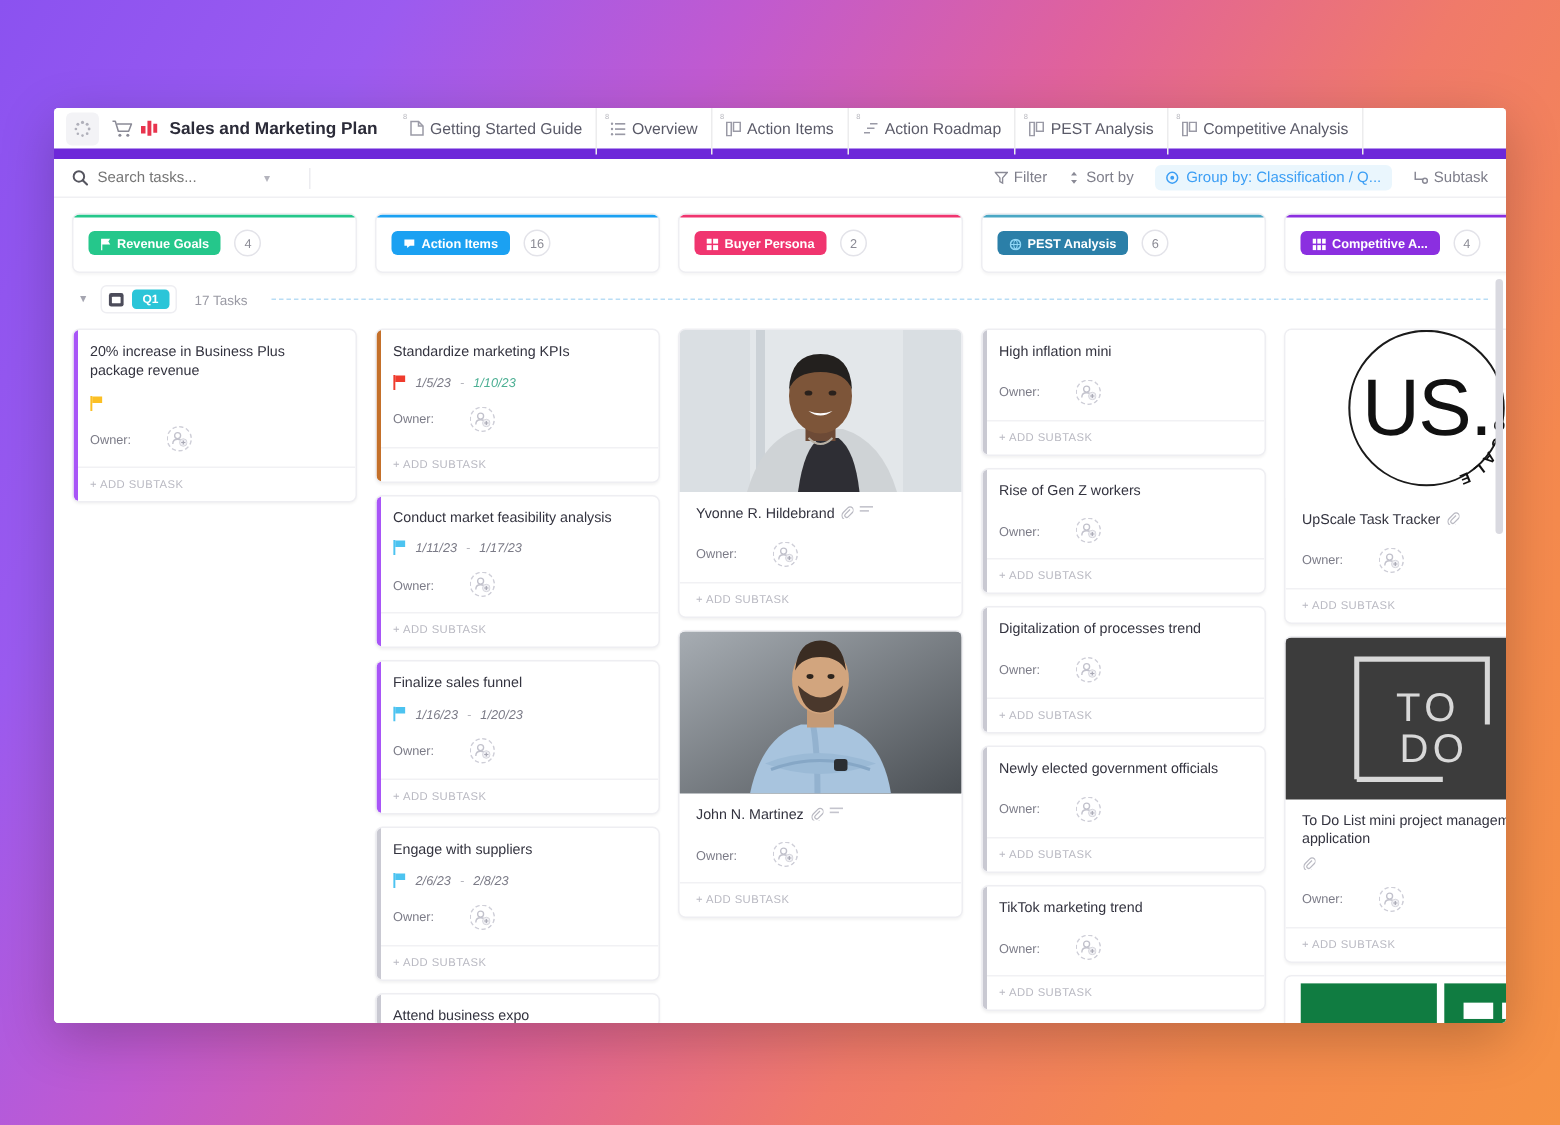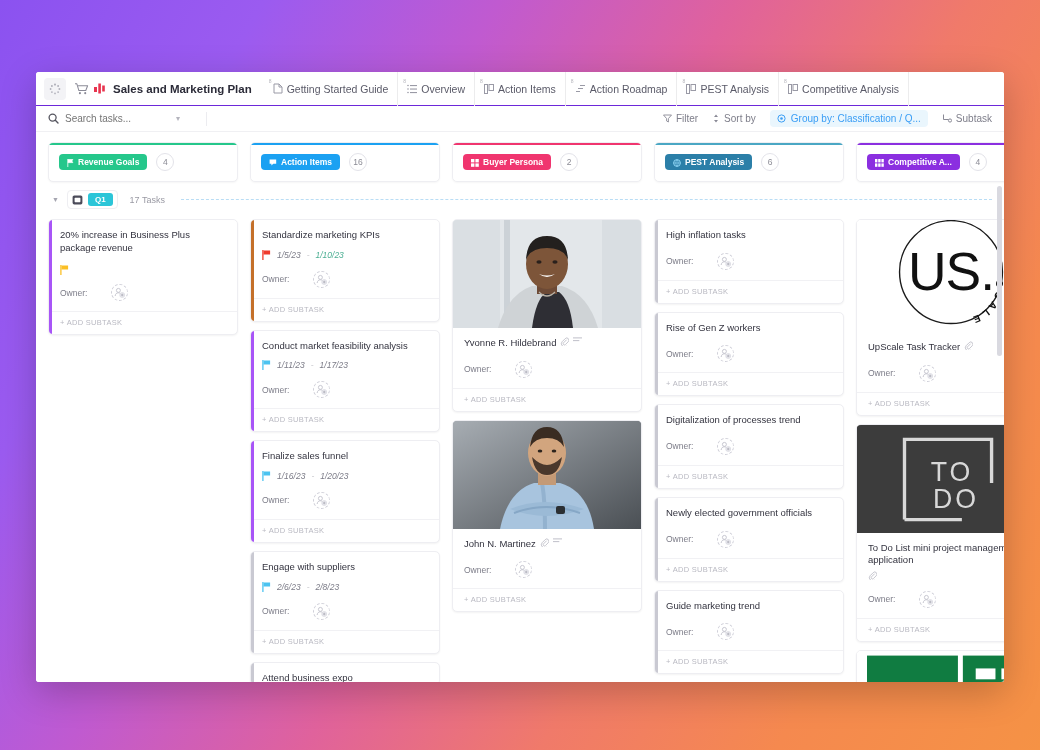--- a/index.html
+++ b/index.html
@@ -23,21 +23,21 @@
     overflow: hidden;
     display: flex; flex-direction: column;
   }
 
   
   #topbar {
     height: 34px; min-height: 34px;
     display: flex; align-items: center;
     padding: 0 8px;
     background: #fff;
-    border-bottom: 1px solid #6d28d9;
+    border-bottom: 7px solid #6d28d9;
     position: relative;
   }
   .tb-logo-btn {
     width: 22px; height: 22px; border-radius: 4px;
     background: #f3f3f6;
     display: flex; align-items: center; justify-content: center;
     margin-right: 8px;
   }
   .space-title {
     display: flex; align-items: center; gap: 5px;
@@ -679,21 +679,21 @@
           </div>
           <div class="add-subtask">+ ADD SUBTASK</div>
         </div>
       </div>
 
       <div class="col-body">
 
         <div class="card">
           <div class="accent" style="background:#c9c9d2"></div>
           <div class="card-inner">
-            <div class="card-title">High inflation tasks</div>
+            <div class="card-title">High inflation mini</div>
             <div class="owner-row">
               <span class="owner-label">Owner:</span>
               <span class="avatar-add">
                 <svg width="11" height="11" viewBox="0 0 11 11">
                     <circle cx="4.4" cy="3.4" r="2" fill="none" stroke="#c2c2cc" stroke-width=".9"></circle>
                     <path d="M1.2 9c0-2 1.4-3.2 3.2-3.2S7.6 7 7.6 9" fill="none" stroke="#c2c2cc" stroke-width=".9"></path>
                     <circle cx="8.2" cy="8" r="2.5" fill="#f0f0f4" stroke="#d2d2da" stroke-width=".6"></circle>
                     <path d="M8.2 6.6v2.8M6.8 8h2.8" stroke="#a8a8b4" stroke-width=".8"></path>
                   </svg>
               </span>
@@ -755,21 +755,21 @@
                   </svg>
               </span>
             </div>
           </div>
           <div class="add-subtask">+ ADD SUBTASK</div>
         </div>
 
         <div class="card">
           <div class="accent" style="background:#c9c9d2"></div>
           <div class="card-inner">
-            <div class="card-title">Guide marketing trend</div>
+            <div class="card-title">TikTok marketing trend</div>
             <div class="owner-row">
               <span class="owner-label">Owner:</span>
               <span class="avatar-add">
                 <svg width="11" height="11" viewBox="0 0 11 11">
                     <circle cx="4.4" cy="3.4" r="2" fill="none" stroke="#c2c2cc" stroke-width=".9"></circle>
                     <path d="M1.2 9c0-2 1.4-3.2 3.2-3.2S7.6 7 7.6 9" fill="none" stroke="#c2c2cc" stroke-width=".9"></path>
                     <circle cx="8.2" cy="8" r="2.5" fill="#f0f0f4" stroke="#d2d2da" stroke-width=".6"></circle>
                     <path d="M8.2 6.6v2.8M6.8 8h2.8" stroke="#a8a8b4" stroke-width=".8"></path>
                   </svg>
               </span>

